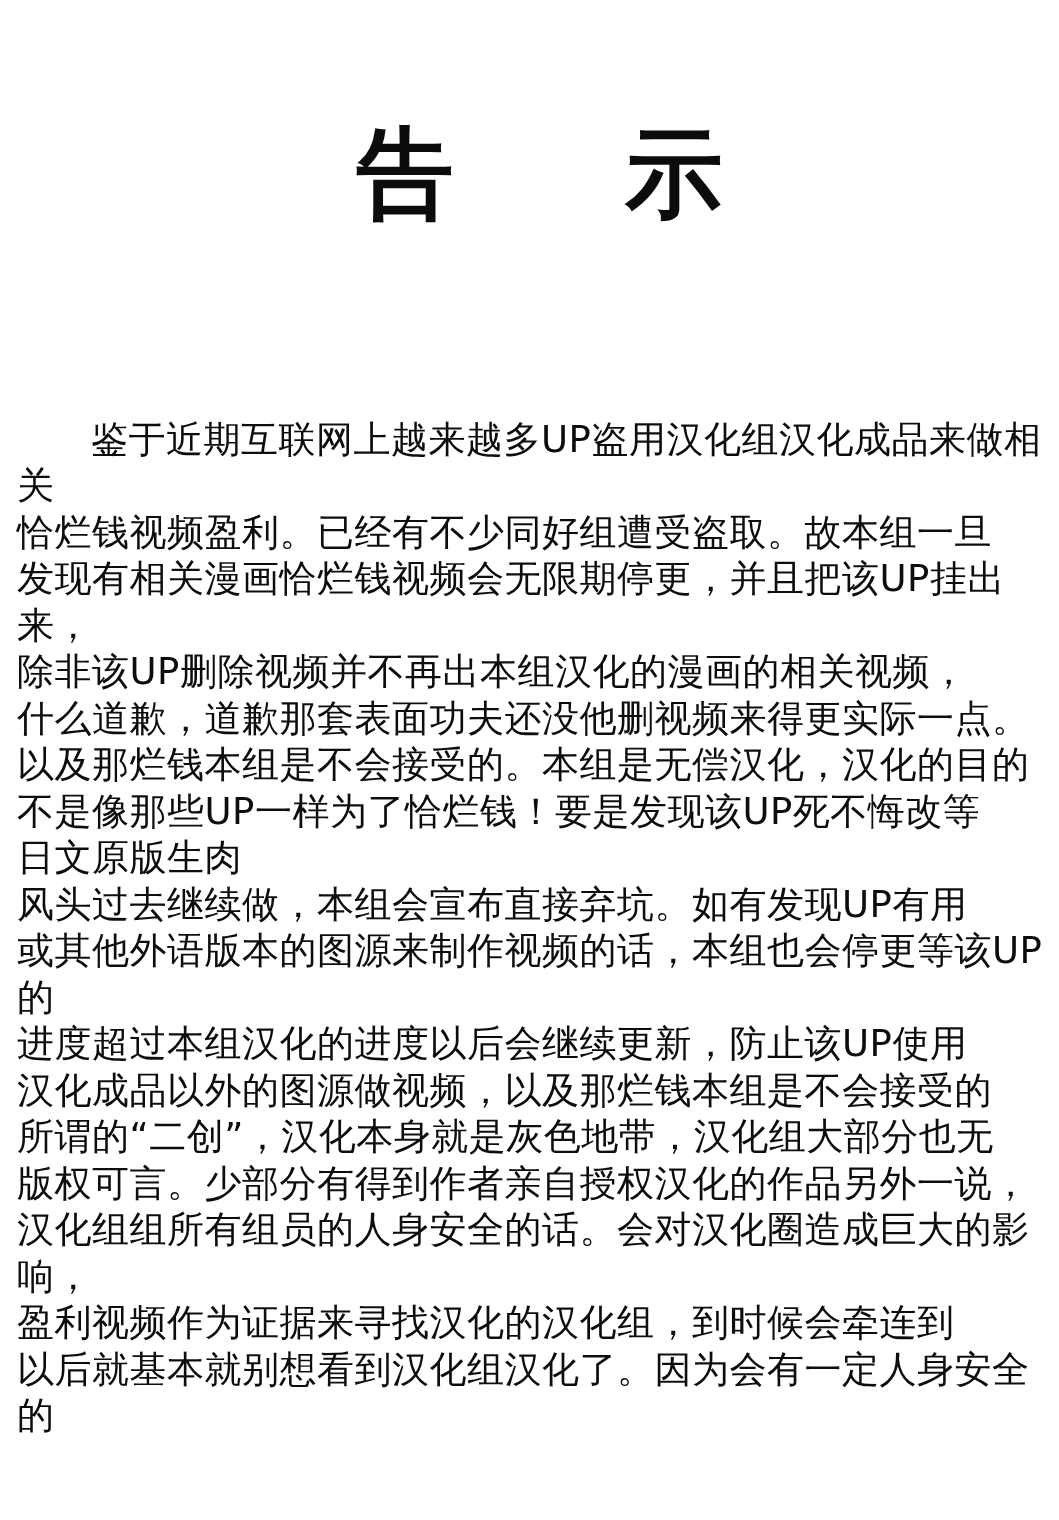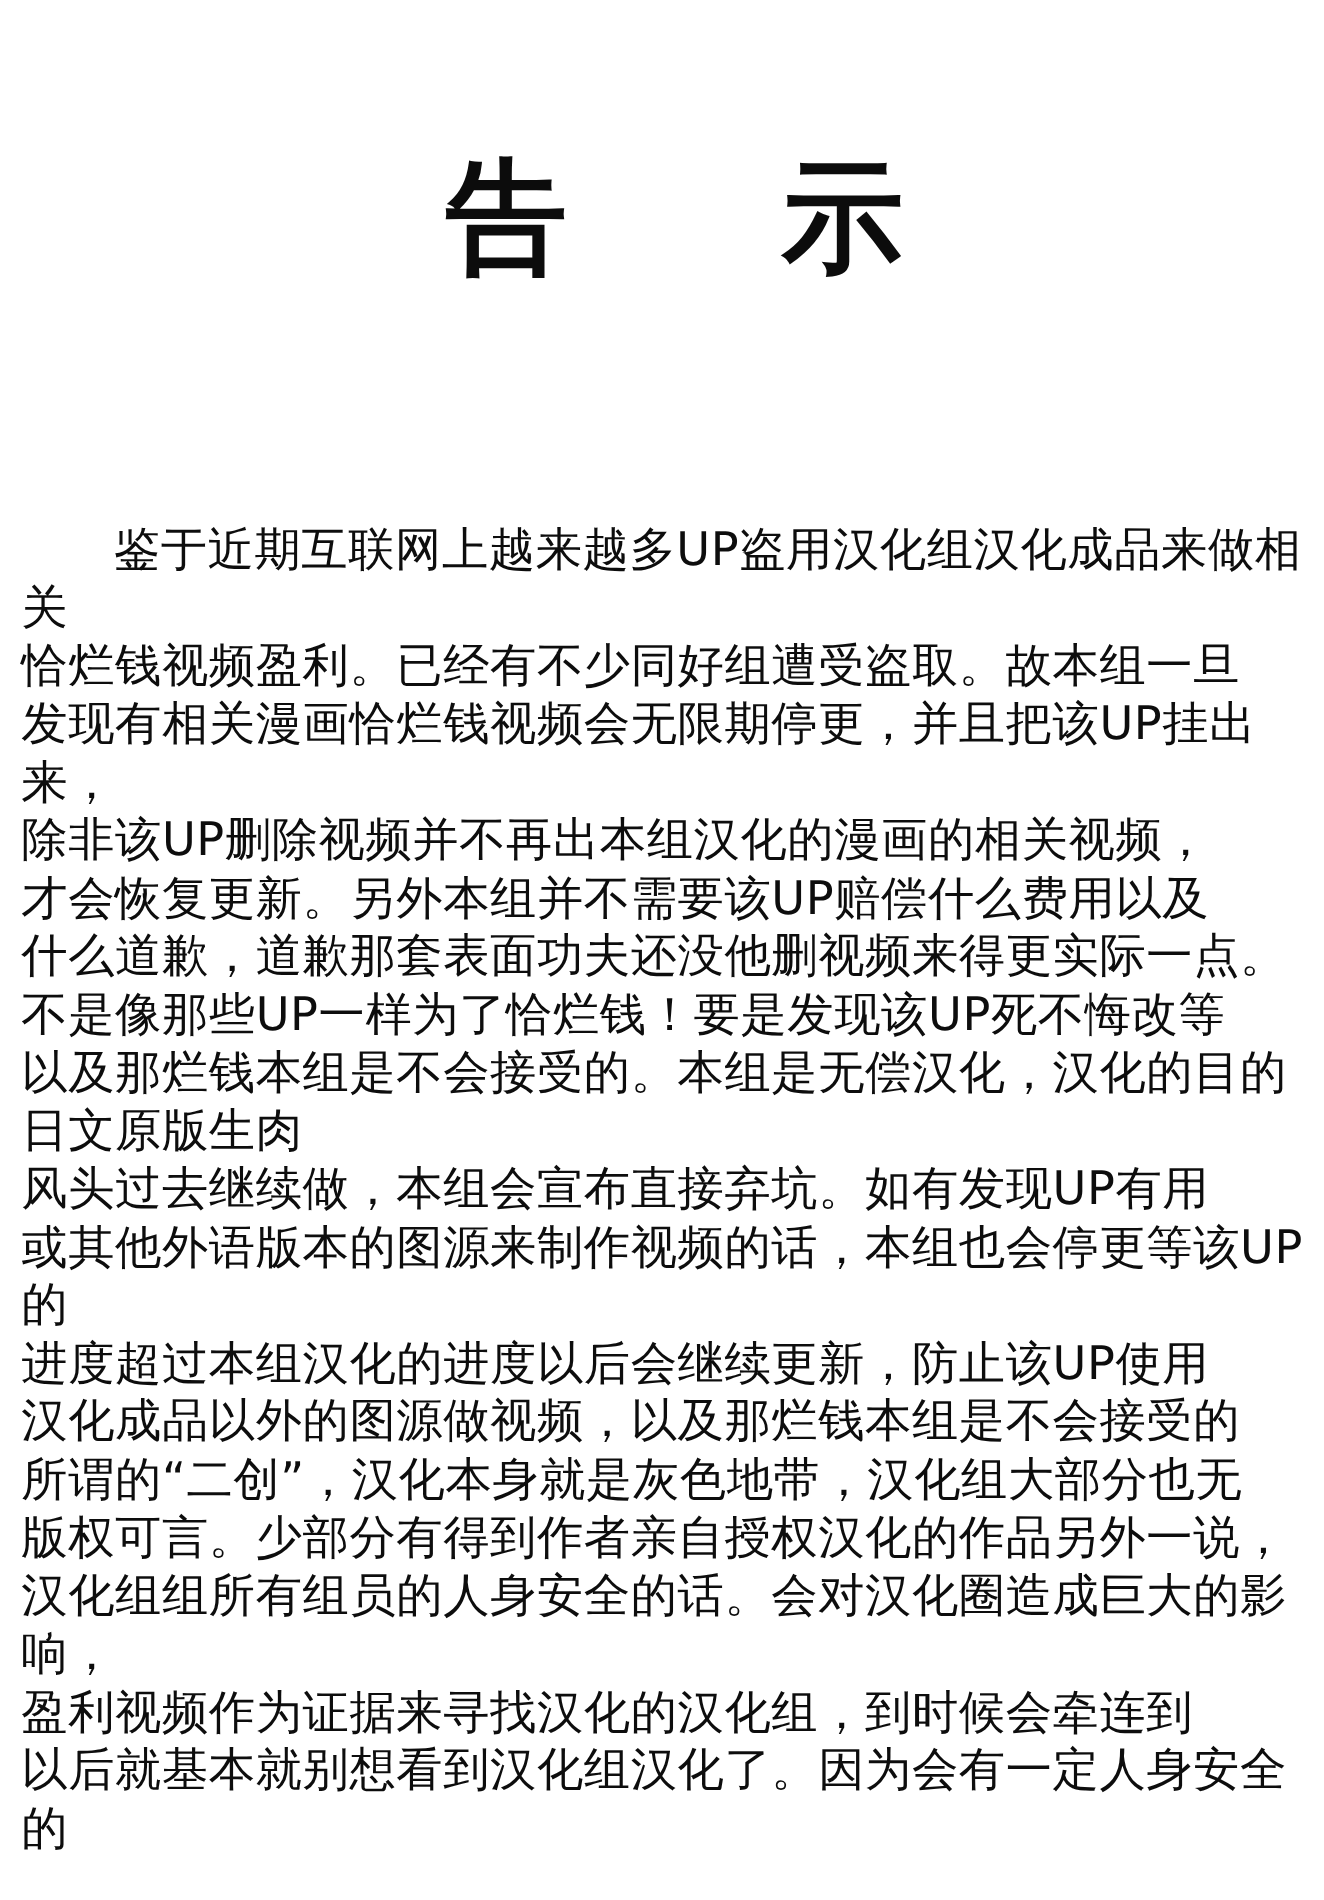--- a/index.html
+++ b/index.html
@@ -62,24 +62,23 @@
     <span>告</span>
     <span>示</span>
   </h1>
 
   <div class="body">
 
   <div class="line">鉴于近期互联网上越来越多UP盗用汉化组汉化成品来做相关</div>
       <div class="line">恰烂钱视频盈利。已经有不少同好组遭受盗取。故本组一旦</div>
       <div class="line">发现有相关漫画恰烂钱视频会无限期停更，并且把该UP挂出来，</div>
       <div class="line">除非该UP删除视频并不再出本组汉化的漫画的相关视频，</div>
-      <div class="line">才会恢复更新。另外本组并不需要该UP赔偿什么费用以及</div>
       <div class="line">什么道歉，道歉那套表面功夫还没他删视频来得更实际一点。</div>
+      <div class="line">以及那烂钱本组是不会接受的。本组是无偿汉化，汉化的目的</div>
       <div class="line">不是像那些UP一样为了恰烂钱！要是发现该UP死不悔改等</div>
-      <div class="line">以及那烂钱本组是不会接受的。本组是无偿汉化，汉化的目的</div>
       <div class="line">日文原版生肉</div>
       <div class="line">风头过去继续做，本组会宣布直接弃坑。如有发现UP有用</div>
       <div class="line">或其他外语版本的图源来制作视频的话，本组也会停更等该UP的</div>
       <div class="line">进度超过本组汉化的进度以后会继续更新，防止该UP使用</div>
       <div class="line">汉化成品以外的图源做视频，以及那烂钱本组是不会接受的</div>
       <div class="line">所谓的“二创”，汉化本身就是灰色地带，汉化组大部分也无</div>
       <div class="line">版权可言。少部分有得到作者亲自授权汉化的作品另外一说，</div>
       <div class="line">汉化组组所有组员的人身安全的话。会对汉化圈造成巨大的影响，</div>
       <div class="line">盈利视频作为证据来寻找汉化的汉化组，到时候会牵连到</div>
       <div class="line">以后就基本就别想看到汉化组汉化了。因为会有一定人身安全的</div>

